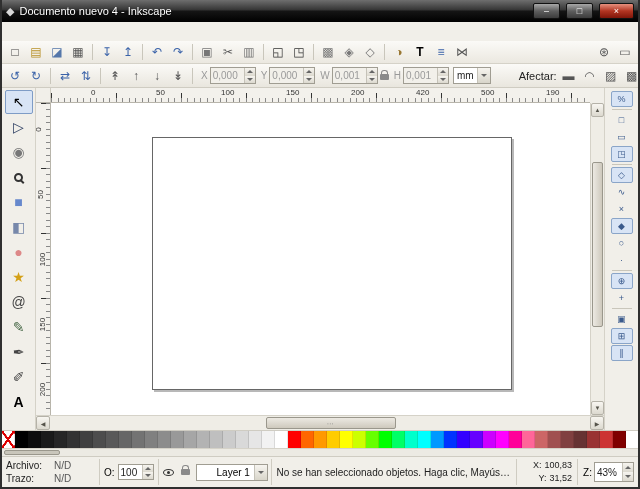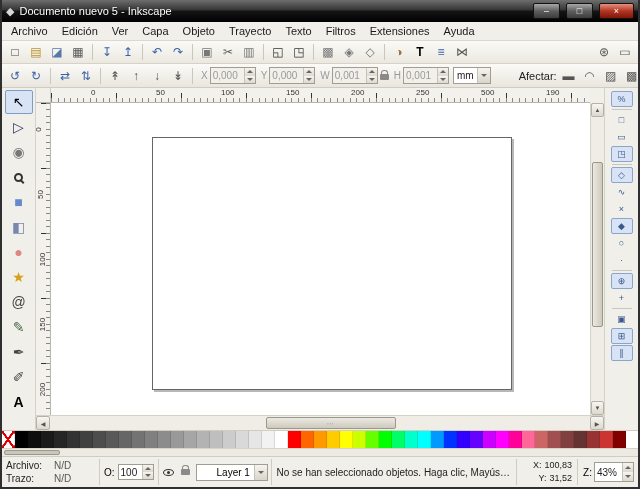--- a/index.html
+++ b/index.html
@@ -131,38 +131,26 @@
   .zoomctl .spin { width:40px; height:20px; background:#fff; }
   .zoomctl .spin .val { color:#222; }
 </style>
 </head>
 <body>
 
 <div id="win">
 
   <div class="titlebar">
     <span class="win-icon">◆</span>
-    <span class="title-text">Documento nuevo 5 - Inkscape</span>
+    <span class="title-text">Documento nuevo 4 - Inkscape</span>
     <span class="winbtn">–</span>
     <span class="winbtn">□</span>
     <span class="winbtn close">×</span>
   </div>
 
-  <div class="menubar">
-      <div class="menu-item">Archivo</div>
-      <div class="menu-item">Edición</div>
-      <div class="menu-item">Ver</div>
-      <div class="menu-item">Capa</div>
-      <div class="menu-item">Objeto</div>
-      <div class="menu-item">Trayecto</div>
-      <div class="menu-item">Texto</div>
-      <div class="menu-item">Filtros</div>
-      <div class="menu-item">Extensiones</div>
-      <div class="menu-item">Ayuda</div>
-    </div>
 
   <div class="cmdbar">
       <div class="tbtn">
         <span class="glyph" style="color: rgb(68, 68, 68);">□</span>
       </div>
       <div class="tbtn">
         <span class="glyph" style="color: rgb(184, 145, 42);">▤</span>
       </div>
       <div class="tbtn">
         <span class="glyph" style="color: rgb(85, 119, 170);">◪</span>
@@ -390,21 +378,21 @@
           <span class="glyph" style="color: rgb(0, 0, 0); font-weight: bold;">A</span>
         </div>
       </div>
     <div class="corner"></div>
     <div class="hruler">
         <span class="num" style="left: 40px;">0</span>
         <span class="num" style="left: 105px;">50</span>
         <span class="num" style="left: 170px;">100</span>
         <span class="num" style="left: 235px;">150</span>
         <span class="num" style="left: 300px;">200</span>
-        <span class="num" style="left: 365px;">250</span>
+        <span class="num" style="left: 365px;">420</span>
         <span class="num" style="left: 430px;">500</span>
         <span class="num" style="left: 495px;">190</span>
       </div>
     <div class="vruler">
         <span class="num" style="top: 22px;">0</span>
         <span class="num" style="top: 87px;">50</span>
         <span class="num" style="top: 152px;">100</span>
         <span class="num" style="top: 217px;">150</span>
         <span class="num" style="top: 282px;">200</span>
       </div>

